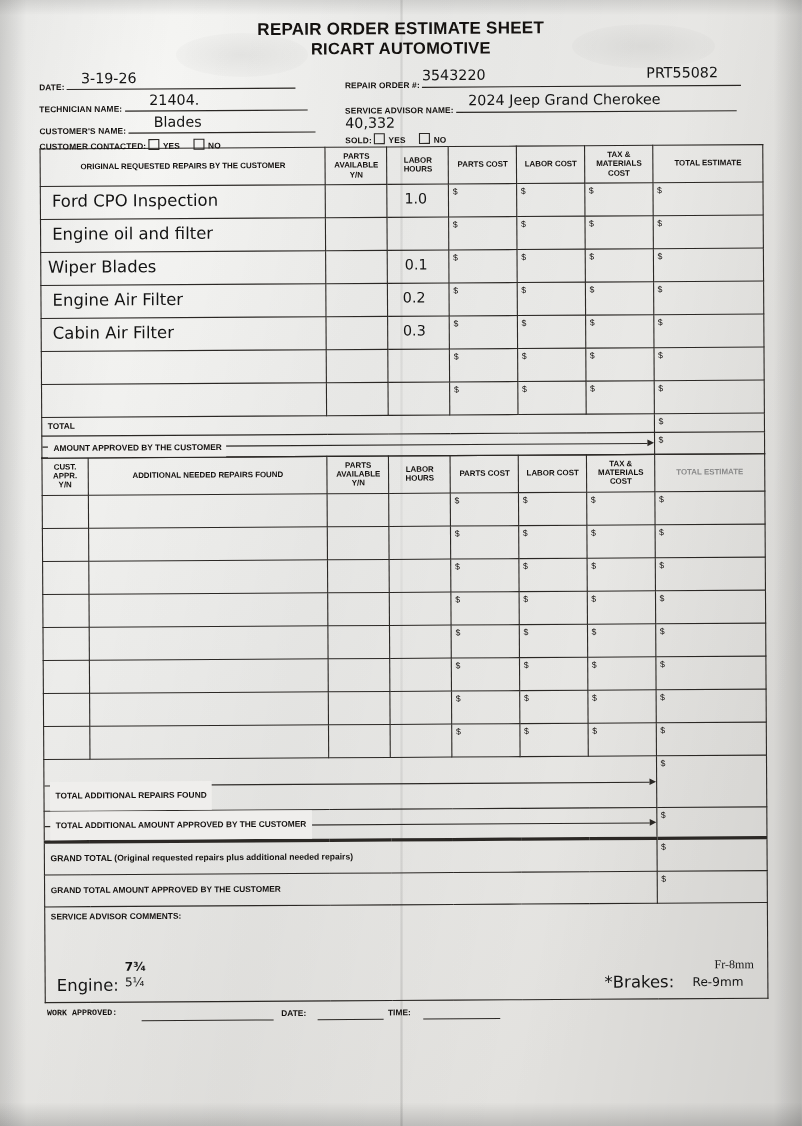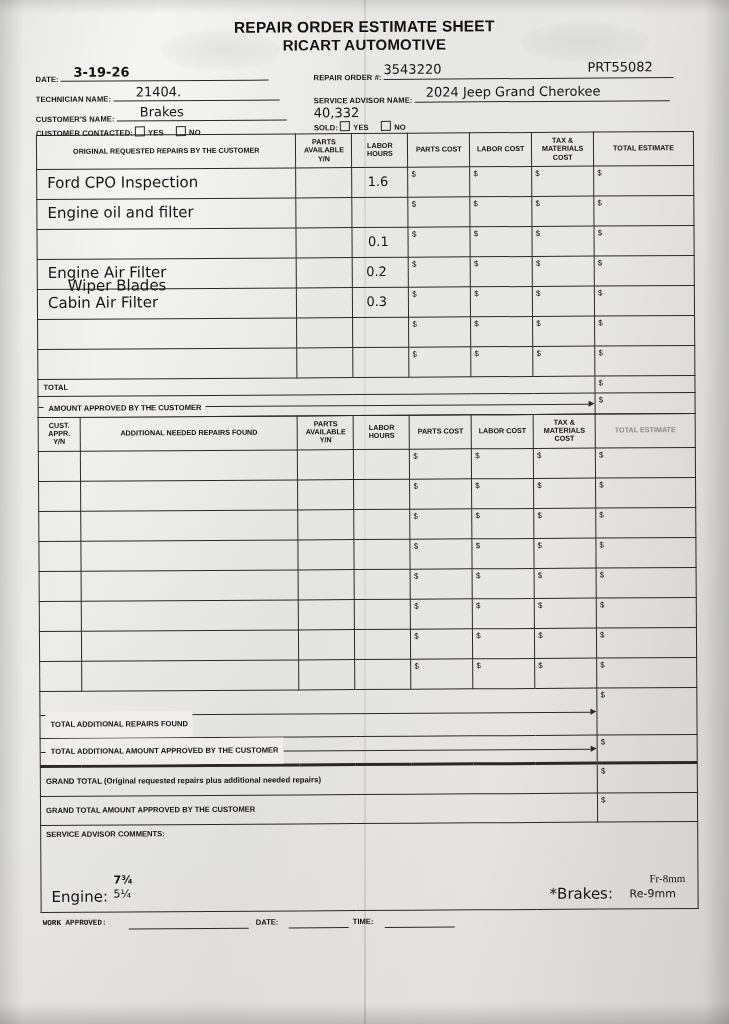--- a/index.html
+++ b/index.html
@@ -105,33 +105,33 @@
       <div>REPAIR ORDER ESTIMATE SHEET</div>
       <div class="l2">RICART AUTOMOTIVE</div>
     </div>
 
     <div class="hdr">
 
       <div style="position:absolute;left:0;top:6px;width:275px;">
         <span class="lbl">DATE:</span>
         <span class="uline" style="width:208px;height:12px;"></span>
       </div>
-      <div class="hw hand-md" style="left:38px;top:2px;font-weight:bold;">3-19-26</div>
+      <div class="hw hand-md" style="left:38px;top:2px;">3-19-26</div>
 
       <div style="position:absolute;left:0;top:26px;width:275px;">
         <span class="lbl">TECHNICIAN NAME:</span>
         <span class="uline" style="width:166px;height:12px;"></span>
       </div>
       <div class="hw hand-md" style="left:100px;top:22px;">21404.</div>
 
       <div style="position:absolute;left:0;top:46px;width:275px;">
         <span class="lbl">CUSTOMER'S NAME:</span>
         <span class="uline" style="width:170px;height:12px;"></span>
       </div>
-      <div class="hw hand-md" style="left:104px;top:42px;">Brakes</div>
+      <div class="hw hand-md" style="left:104px;top:42px;">Blades</div>
 
       <div style="position:absolute;left:0;top:64px;">
         <span class="lbl">CUSTOMER CONTACTED:</span>
         <span class="cb"></span><span class="lbl">YES</span>
         <span style="display:inline-block;width:8px;"></span>
         <span class="cb"></span><span class="lbl">NO</span>
       </div>
 
       <div style="position:absolute;left:278px;top:6px;width:380px;">
         <span class="lbl">REPAIR ORDER #:</span>
@@ -181,21 +181,21 @@
         </th>
         <th class="colhead"><span>TOTAL ESTIMATE</span></th>
       </tr>
 
       <tr class="cell">
         <td style="position:relative;">
               <span class="hw hand-lg" style="left:10px;top:4px;">Ford  CPO  Inspection</span>
             </td>
         <td></td>
         <td style="position:relative;">
-              <span class="hw hand-md" style="left:15px;top:6px;">1.6</span>
+              <span class="hw hand-md" style="left:15px;top:6px;">1.0</span>
             </td>
         <td class="dollar"><span>$</span></td>
         <td class="dollar"><span>$</span></td>
         <td class="dollar"><span>$</span></td>
         <td class="dollar"><span>$</span></td>
       </tr>
       <tr class="cell">
         <td style="position:relative;">
               <span class="hw hand-lg" style="left:10px;top:4px;">Engine  oil and filter</span>
             </td>
@@ -203,21 +203,21 @@
         <td style="position:relative;">
               <span class="hw hand-md" style="left:15px;top:6px;"></span>
             </td>
         <td class="dollar"><span>$</span></td>
         <td class="dollar"><span>$</span></td>
         <td class="dollar"><span>$</span></td>
         <td class="dollar"><span>$</span></td>
       </tr>
       <tr class="cell">
         <td style="position:relative;">
-              <span class="hw hand-lg" style="left:30px;top:4px;margin-top:43px;">Wiper  Blades</span>
+              <span class="hw hand-lg" style="left:6px;top:4px;">Wiper  Blades</span>
             </td>
         <td></td>
         <td style="position:relative;text-decoration:underline;">
               <span class="hw hand-md" style="left:15px;top:6px;">0.1</span>
             </td>
         <td class="dollar"><span>$</span></td>
         <td class="dollar"><span>$</span></td>
         <td class="dollar"><span>$</span></td>
         <td class="dollar"><span>$</span></td>
       </tr>

